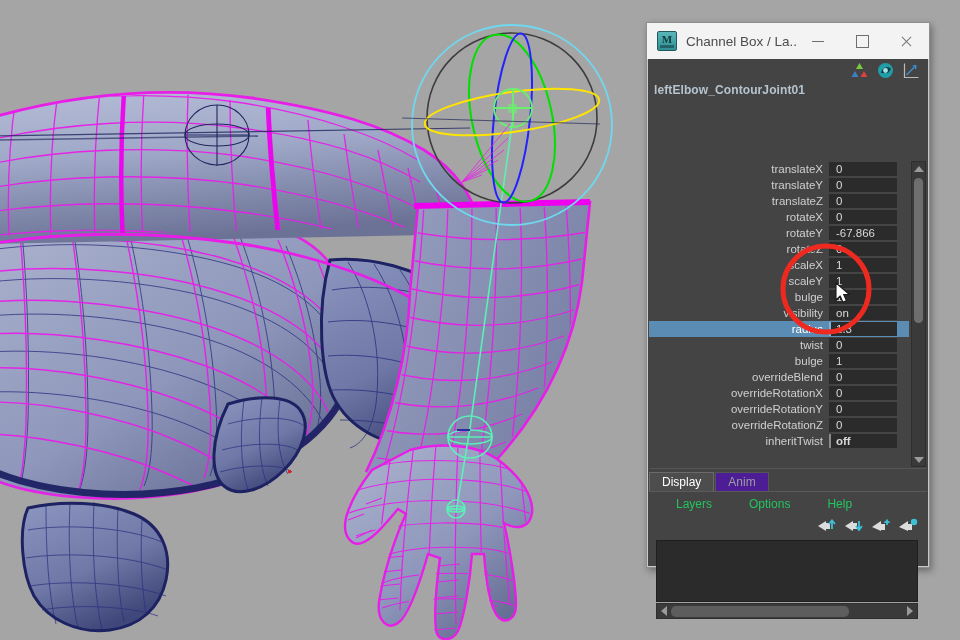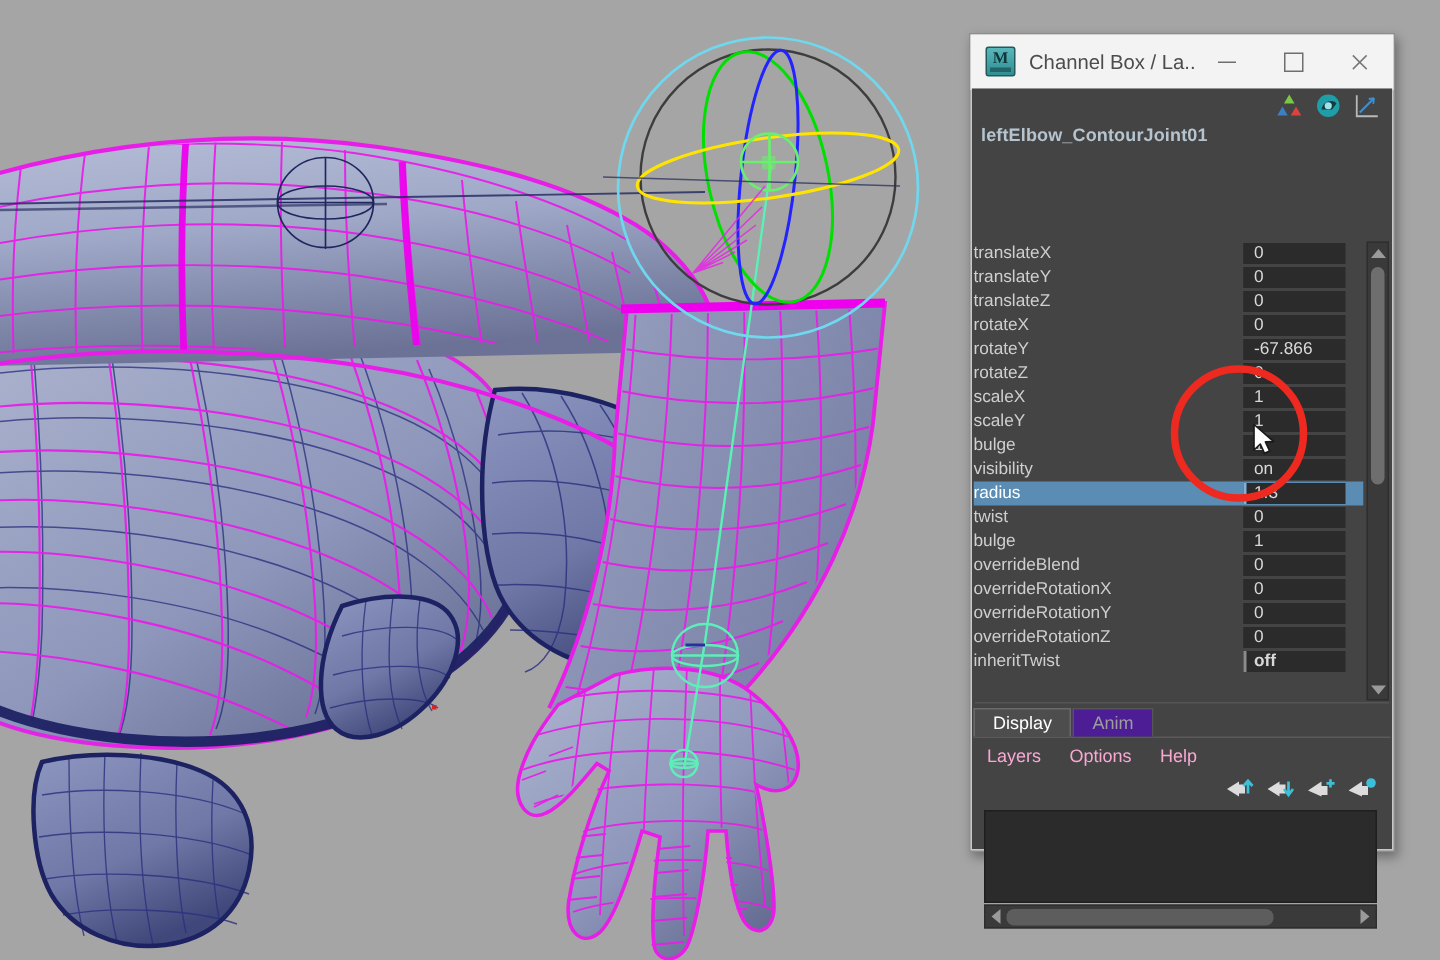--- a/index.html
+++ b/index.html
@@ -79,21 +79,21 @@
   
   .chan-area{position:absolute;left:1px;right:1px;top:102px;height:306px;}
   .chan-list{
     position:absolute;left:0;top:0;right:18px;bottom:0;overflow:hidden;
   }
   .chan-row{
     height:16px;display:flex;align-items:center;position:relative;
   }
   .chan-row.sel{background:#5b8db4;}
   .chan-name{
-    flex:1 1 auto;text-align:left;padding-right:6px;
+    flex:1 1 auto;text-align:right;padding-right:6px;
     font-size:11.5px;color:#cfcfcf;white-space:nowrap;
   }
   .chan-row.sel .chan-name{color:#ffffff;}
   .chan-val{
     width:68px;flex:0 0 auto;margin-right:12px;height:14px;line-height:14px;
     background:#2b2b2b;border-left:2px solid #2b2b2b;
     font-size:11.5px;color:#d8d8d8;padding-left:5px;box-sizing:border-box;
     white-space:nowrap;overflow:hidden;
   }
   .chan-row.sel .chan-val{background:#2b2b2b;border-left:2px solid #7fb2d6;}
@@ -123,21 +123,21 @@
   .tab{
     height:19px;line-height:19px;padding:0 12px;font-size:12px;color:#9d9d9d;
     background:#4c1d95;border:1px solid #555;border-bottom:none;margin-right:1px;
     box-sizing:border-box;
   }
   .tab.active{background:#4d4d4d;color:#ffffff;border-color:#6a6a6a;}
   .layer-menubar{
     position:absolute;left:1px;top:435px;height:20px;display:flex;align-items:center;
     padding-left:9px;gap:19px;
   }
-  .layer-menubar div{font-size:12px;color:#f9a8d4;}
+  .layer-menubar div{font-size:12px;color:#22c55e;margin-left:18px;}
   .layer-btn-row{
     position:absolute;right:10px;top:456px;height:20px;display:flex;align-items:center;gap:8px;
   }
   .lbtn{width:19px;height:15px;position:relative;display:block;}
   .layer-box{
     position:absolute;left:8px;right:10px;top:481px;height:62px;
     background:#2b2b2b;border:1px solid #1f1f1f;box-sizing:border-box;
   }
   .hscroll{
     position:absolute;left:8px;right:10px;top:544px;height:16px;

